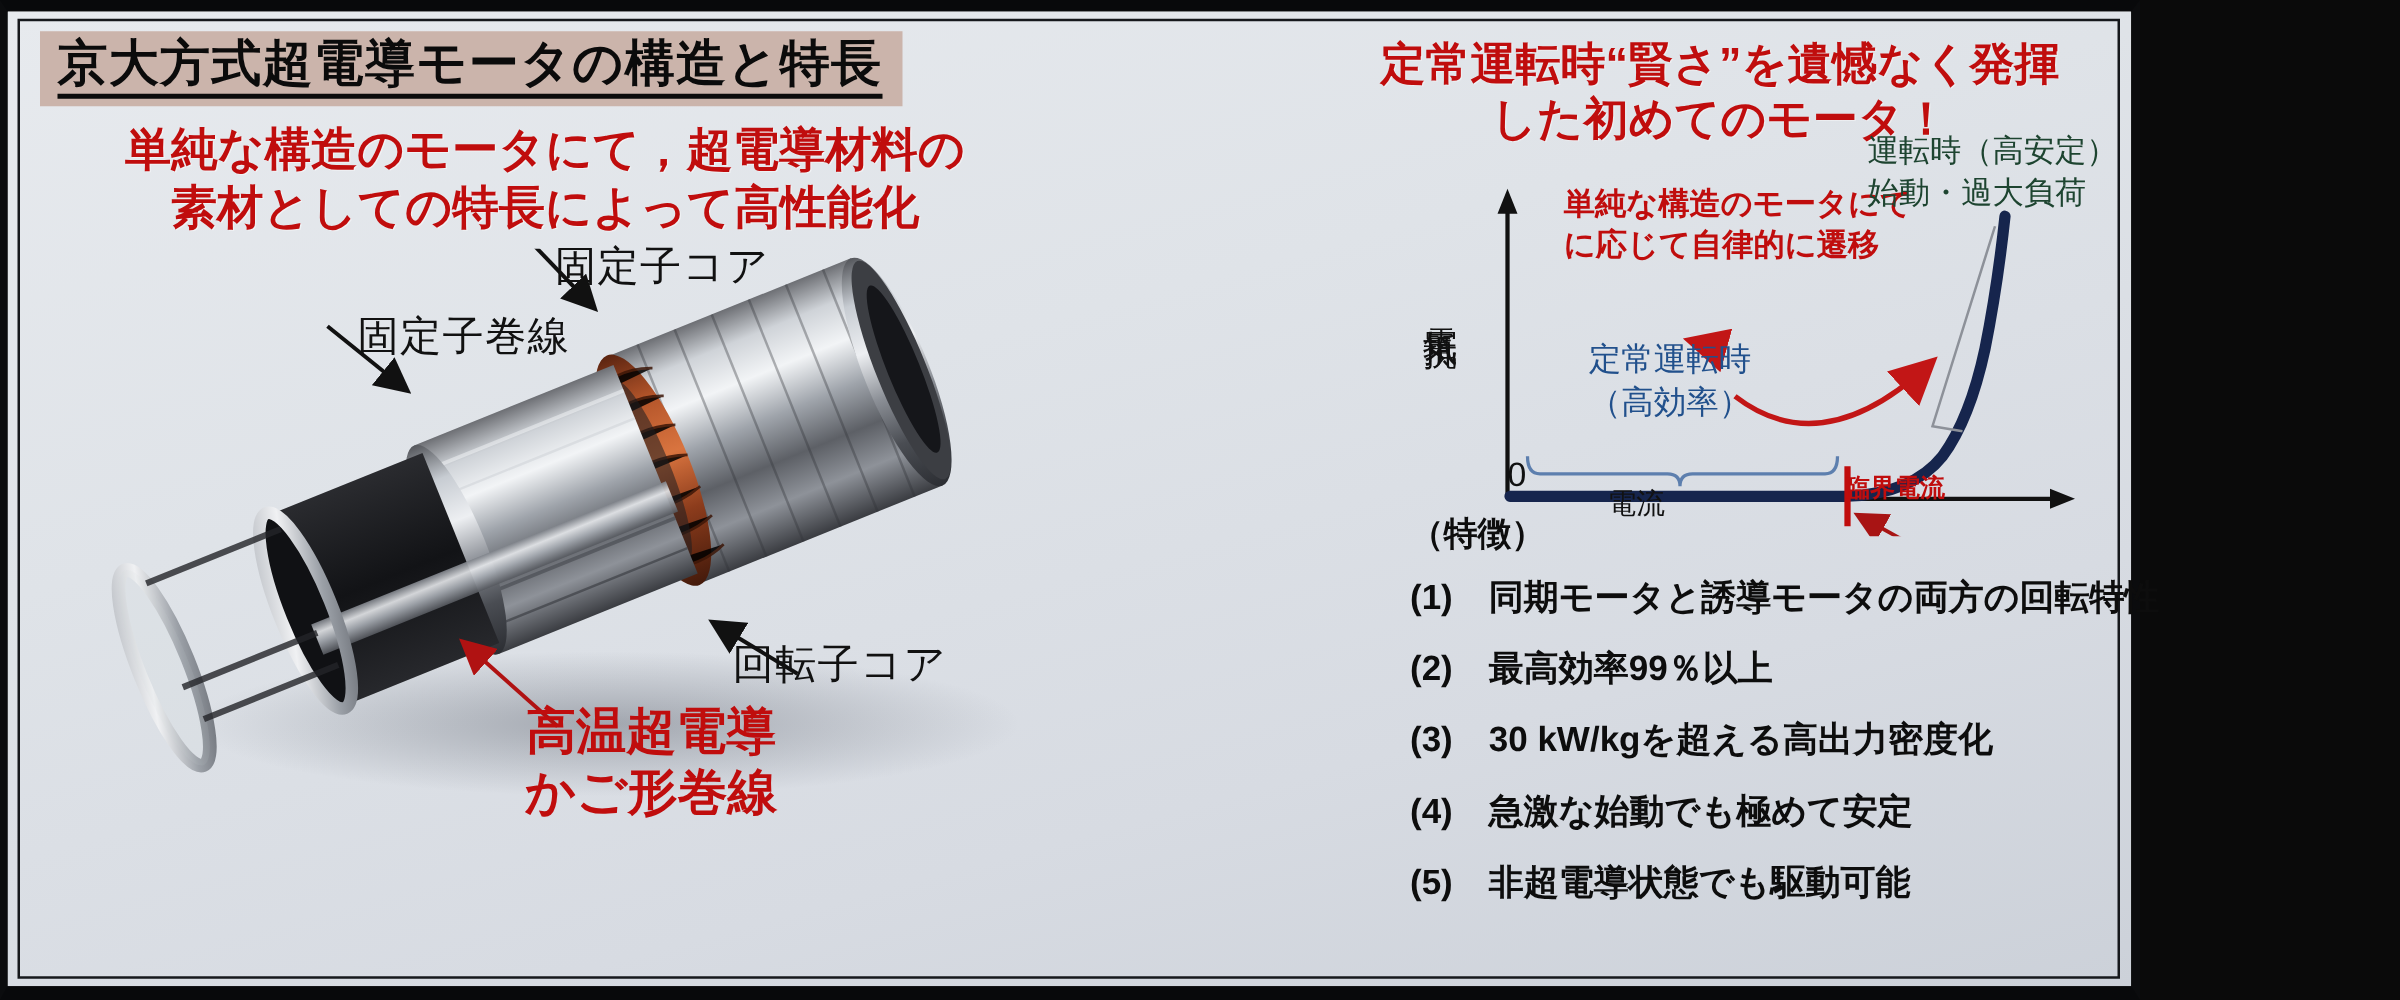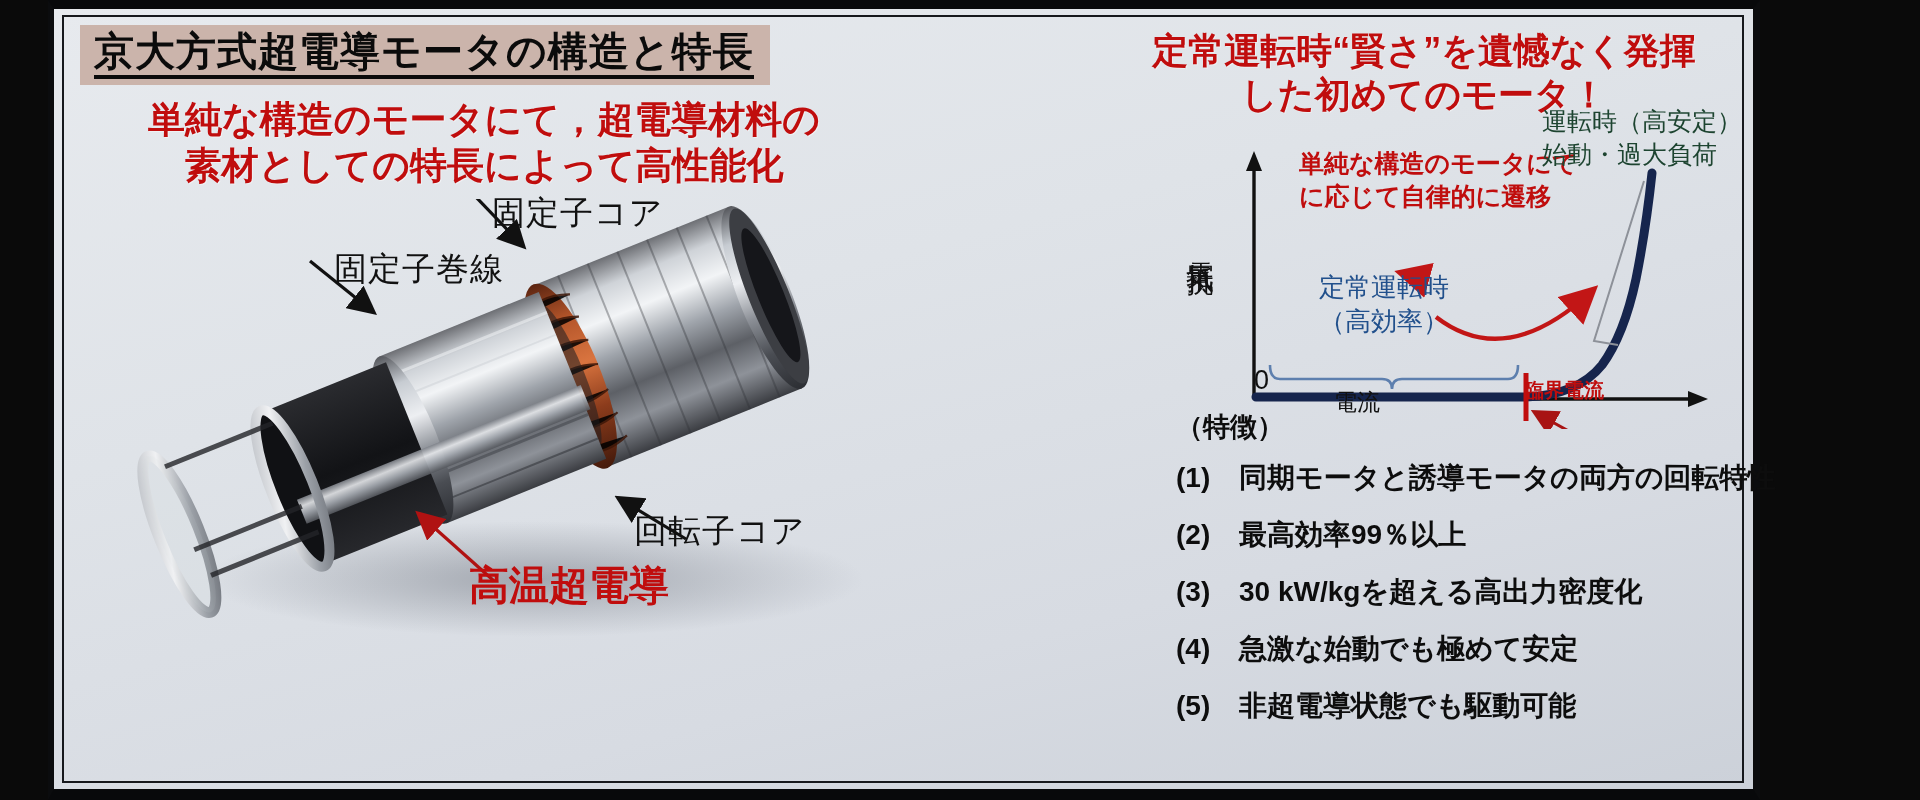--- a/index.html
+++ b/index.html
@@ -10,21 +10,20 @@
     background:#0a0a0a;
   }
   #slide{
     position:relative;width:1712px;height:800px;
     background:linear-gradient(165deg,#e7eaee 0%,#dfe3e8 38%,#d7dbe2 72%,#ccd1d9 100%);
     box-sizing:border-box;
     border-top:9px solid #08090b;
     border-bottom:11px solid #08090b;
     border-left:6px solid #0b0c0e;
     border-right:7px solid #0b0c0e;
-    margin-left:48px;
   }
   
   #inner-frame{
     position:absolute;left:8px;top:6px;right:9px;bottom:6px;
     border:2px solid #16181c;pointer-events:none;
   }
 
   
   #title-banner{
     position:absolute;left:26px;top:16px;
@@ -268,20 +267,21 @@
       </marker>
     </defs>
   </svg>
 
   <div class="motor-label" id="label-stator-core">固定子コア</div>
   <div class="motor-label" id="label-stator-winding">固定子巻線</div>
   <div class="motor-label" id="label-rotor-core">回転子コア</div>
 
   <div id="label-hts-cage">
     <div>高温超電導</div>
+    <div>かご形巻線</div>
   </div>
 
   <div id="right-heading">
     <div>定常運転時“賢さ”を遺憾なく発揮</div>
     <div>した初めてのモータ！</div>
   </div>
 
   <svg id="graph" viewBox="0 0 560 300">
 
     <line x1="80" y1="270" x2="80" y2="34" stroke="#111" stroke-width="3.4"></line>

